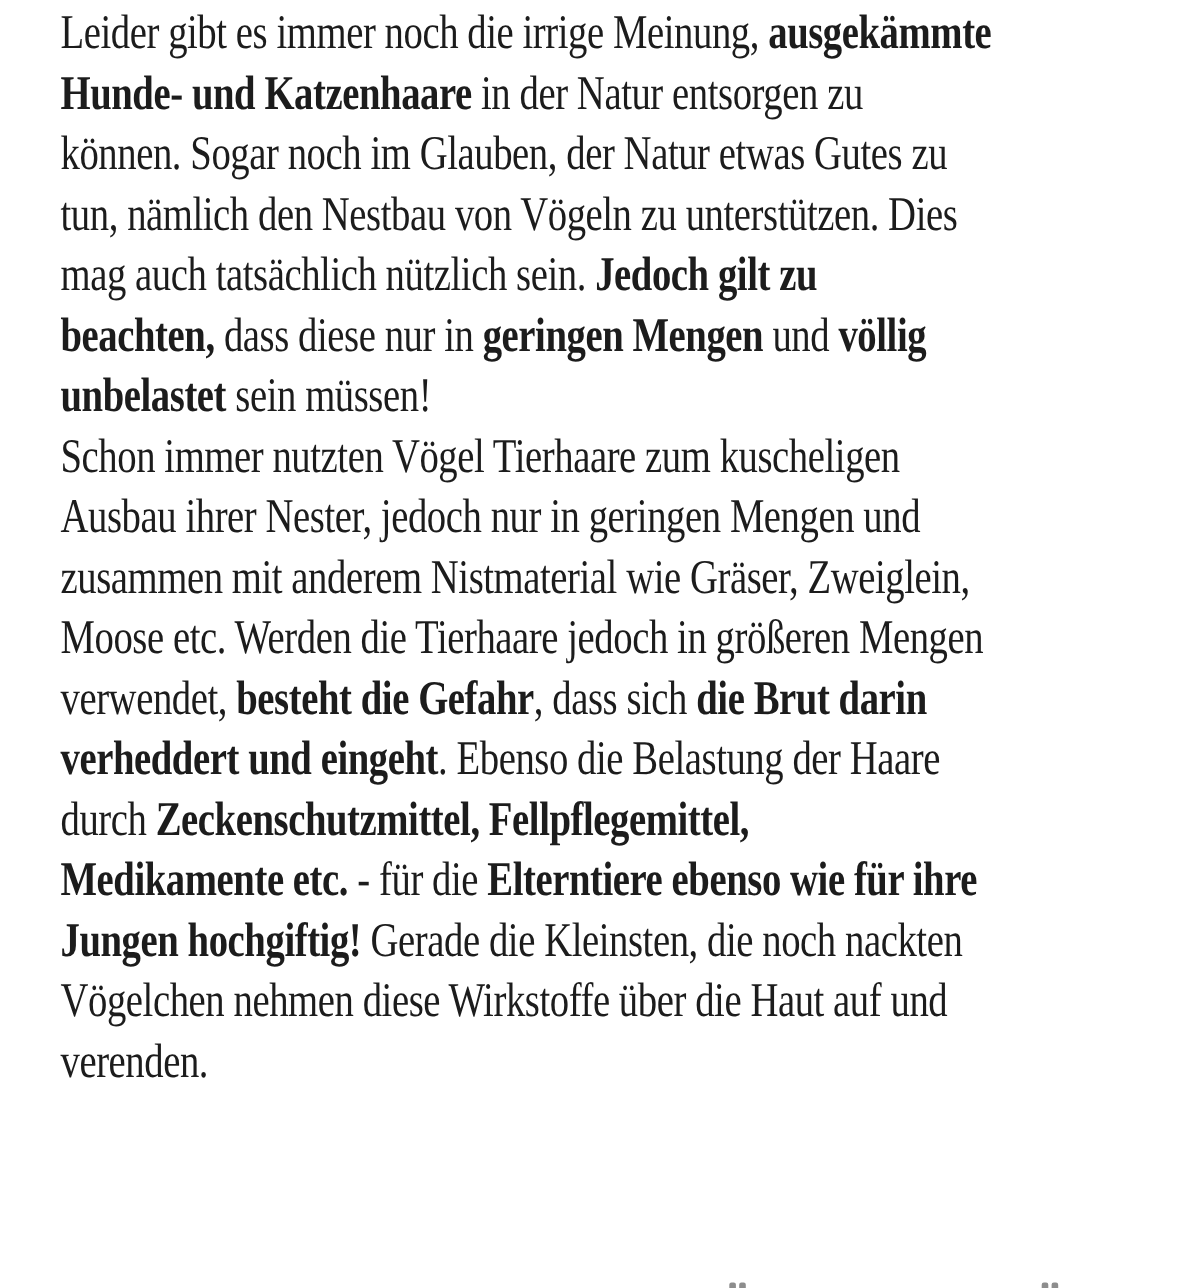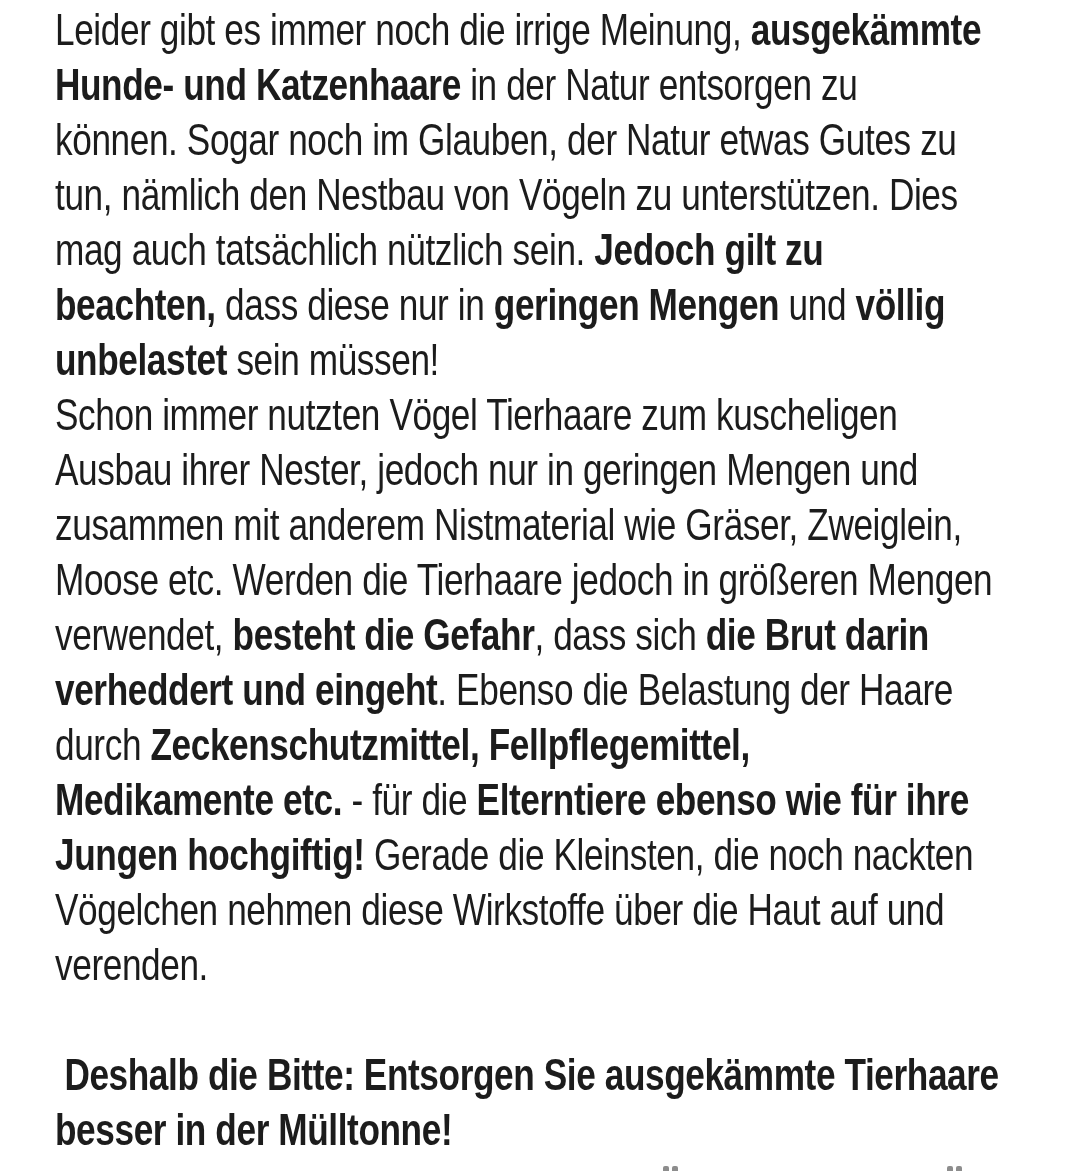--- a/index.html
+++ b/index.html
@@ -16,20 +16,21 @@
   }
   .article {
     position: absolute;
     top: 2px;
     left: 55px;
     width: 1025px;
   }
   .paragraph {
     margin: 0;
     padding: 0;
+    font-family: Liberation Serif, serif;
   }
   .paragraph.space-before {
     margin-top: 55px;
   }
   .line {
     font-size: 44px;
     line-height: 55px;
     white-space: pre;
     width: max-content;
     letter-spacing: -0.5px;
@@ -78,24 +79,20 @@
       <div class="line"><span class="seg">zusammen mit anderem Nistmaterial wie Gräser, Zweiglein,</span></div>
       <div class="line"><span class="seg">Moose etc. Werden die Tierhaare jedoch in größeren Mengen</span></div>
       <div class="line"><span class="seg">verwendet, </span><span class="seg bold">besteht die Gefahr</span><span class="seg">, dass sich </span><span class="seg bold">die Brut darin</span></div>
       <div class="line"><span class="seg bold">verheddert und eingeht</span><span class="seg">. Ebenso die Belastung der Haare</span></div>
       <div class="line"><span class="seg">durch </span><span class="seg bold">Zeckenschutzmittel, Fellpflegemittel,</span></div>
       <div class="line"><span class="seg bold">Medikamente etc.</span><span class="seg"> - für die </span><span class="seg bold">Elterntiere ebenso wie für ihre</span></div>
       <div class="line"><span class="seg bold">Jungen hochgiftig!</span><span class="seg"> Gerade die Kleinsten, die noch nackten</span></div>
       <div class="line"><span class="seg">Vögelchen nehmen diese Wirkstoffe über die Haut auf und</span></div>
       <div class="line"><span class="seg">verenden.</span></div>
     </div>
-    <div class="paragraph space-before">
-      <div class="line"><span class="seg bold"> Deshalb die Bitte: Entsorgen Sie ausgekämmte Tierhaare</span></div>
-      <div class="line"><span class="seg bold">besser in der Mülltonne!</span></div>
-    </div>
   </div>
 
 <div class="umlaut-pair" style="left: 663px;">
     <div class="dot d1"></div>
     <div class="dot d2"></div>
   </div>
 <div class="umlaut-pair" style="left: 947px;">
     <div class="dot d1"></div>
     <div class="dot d2"></div>
   </div>

